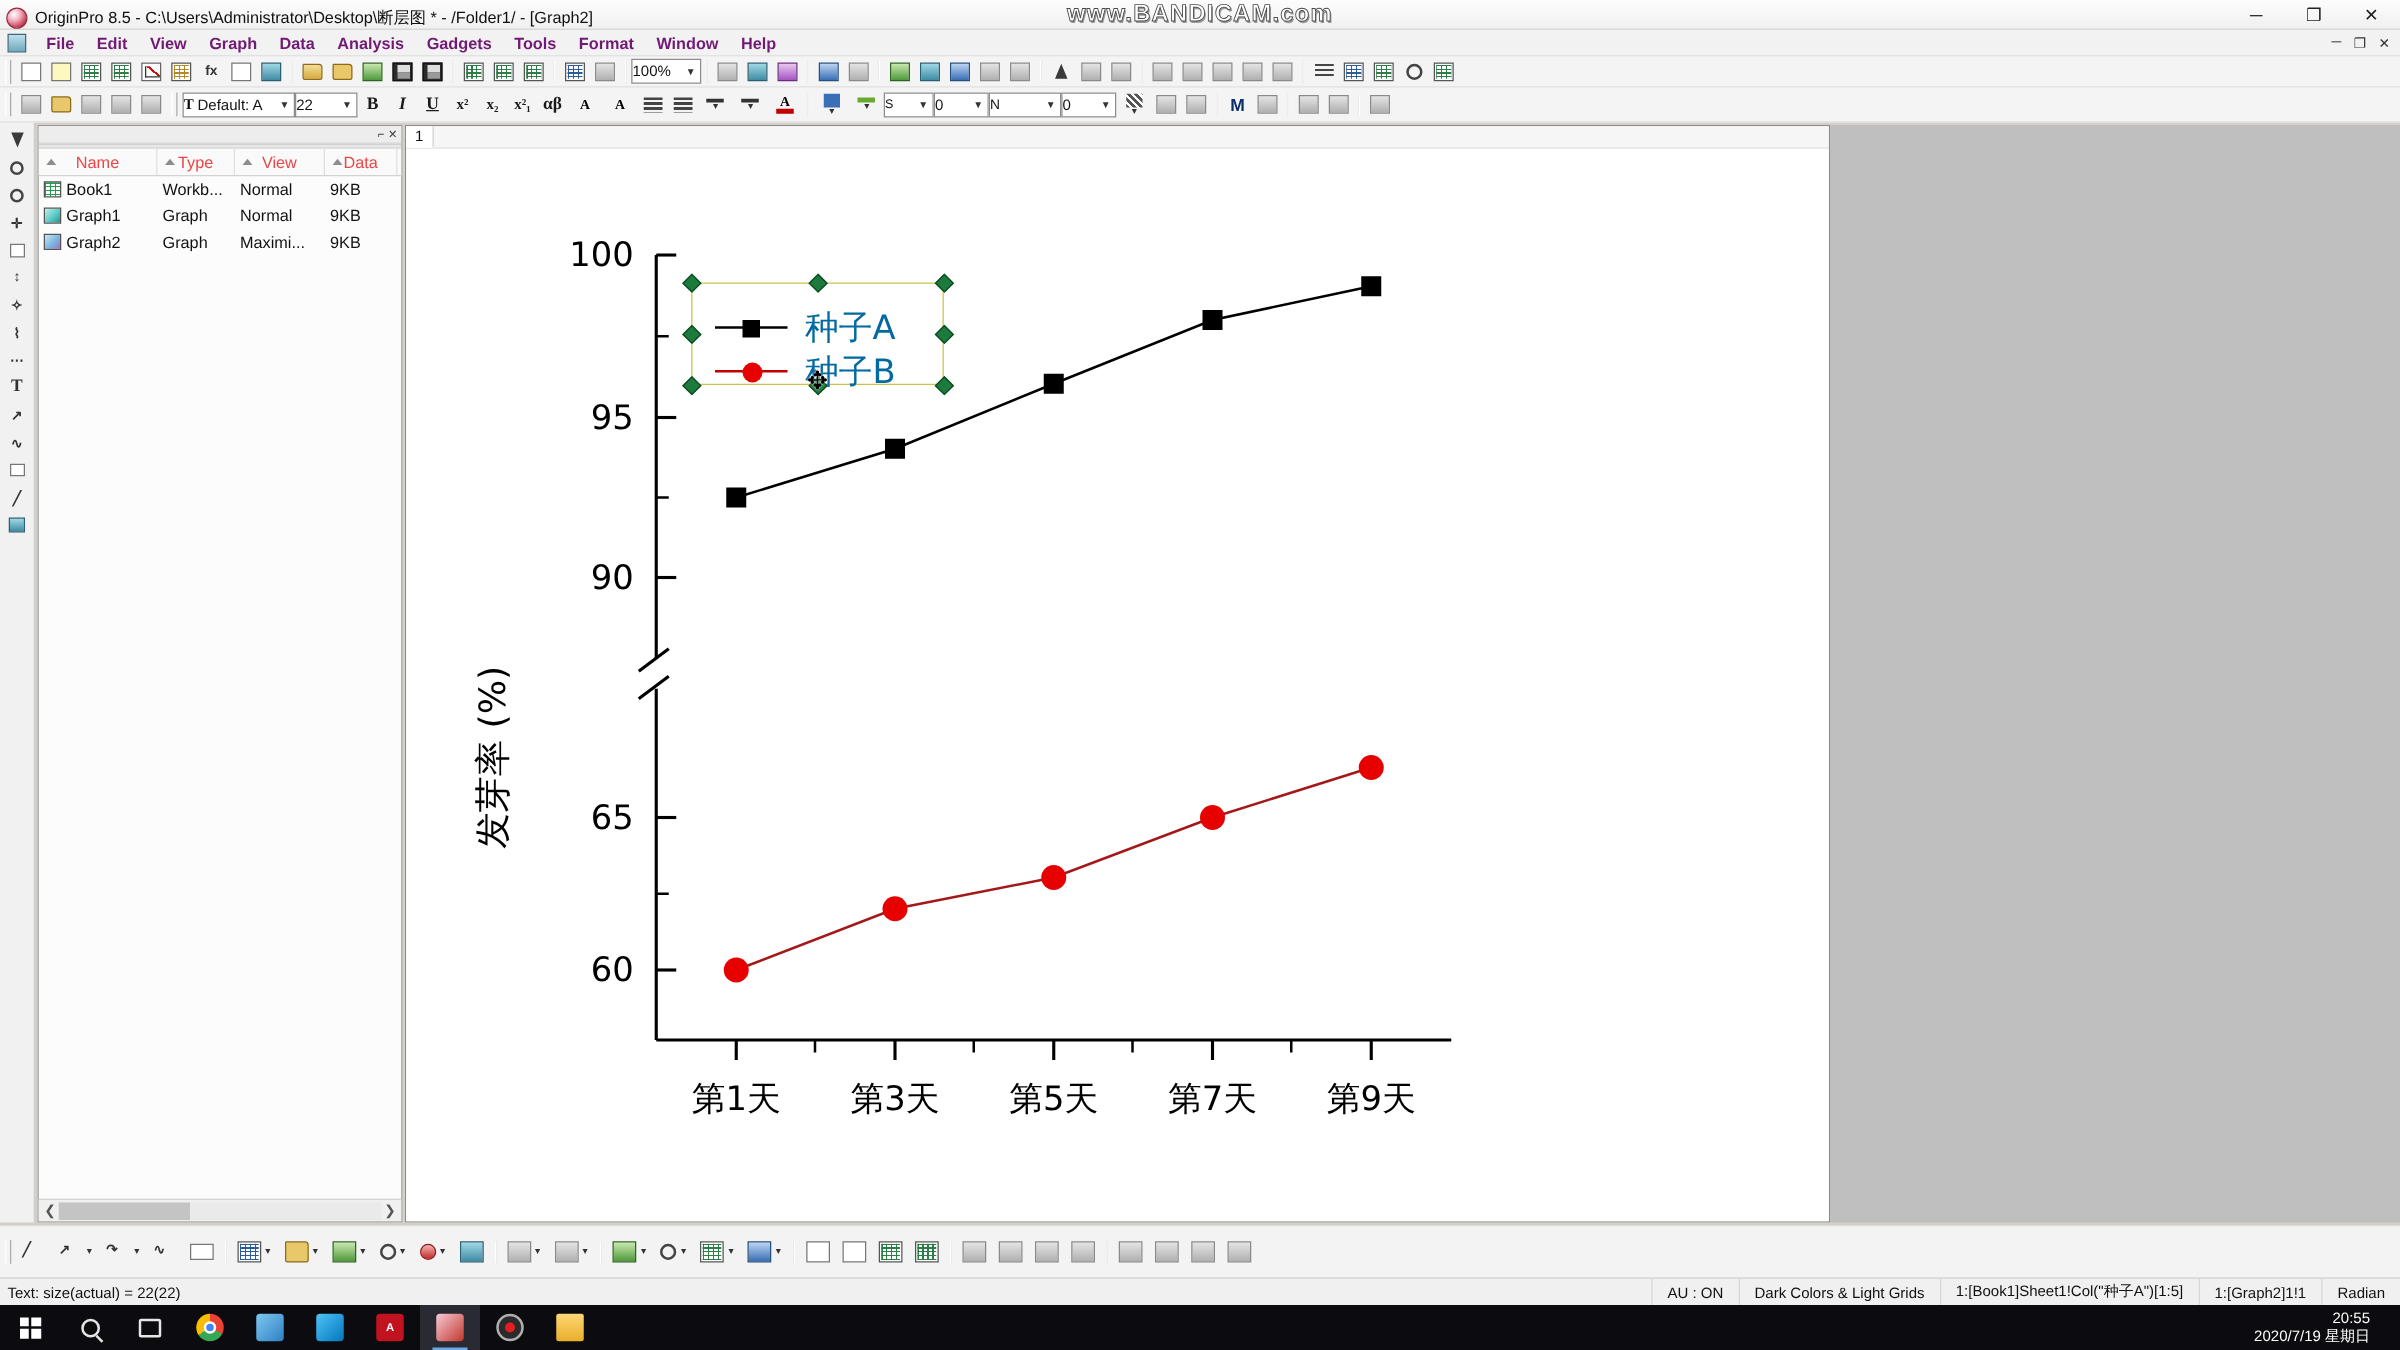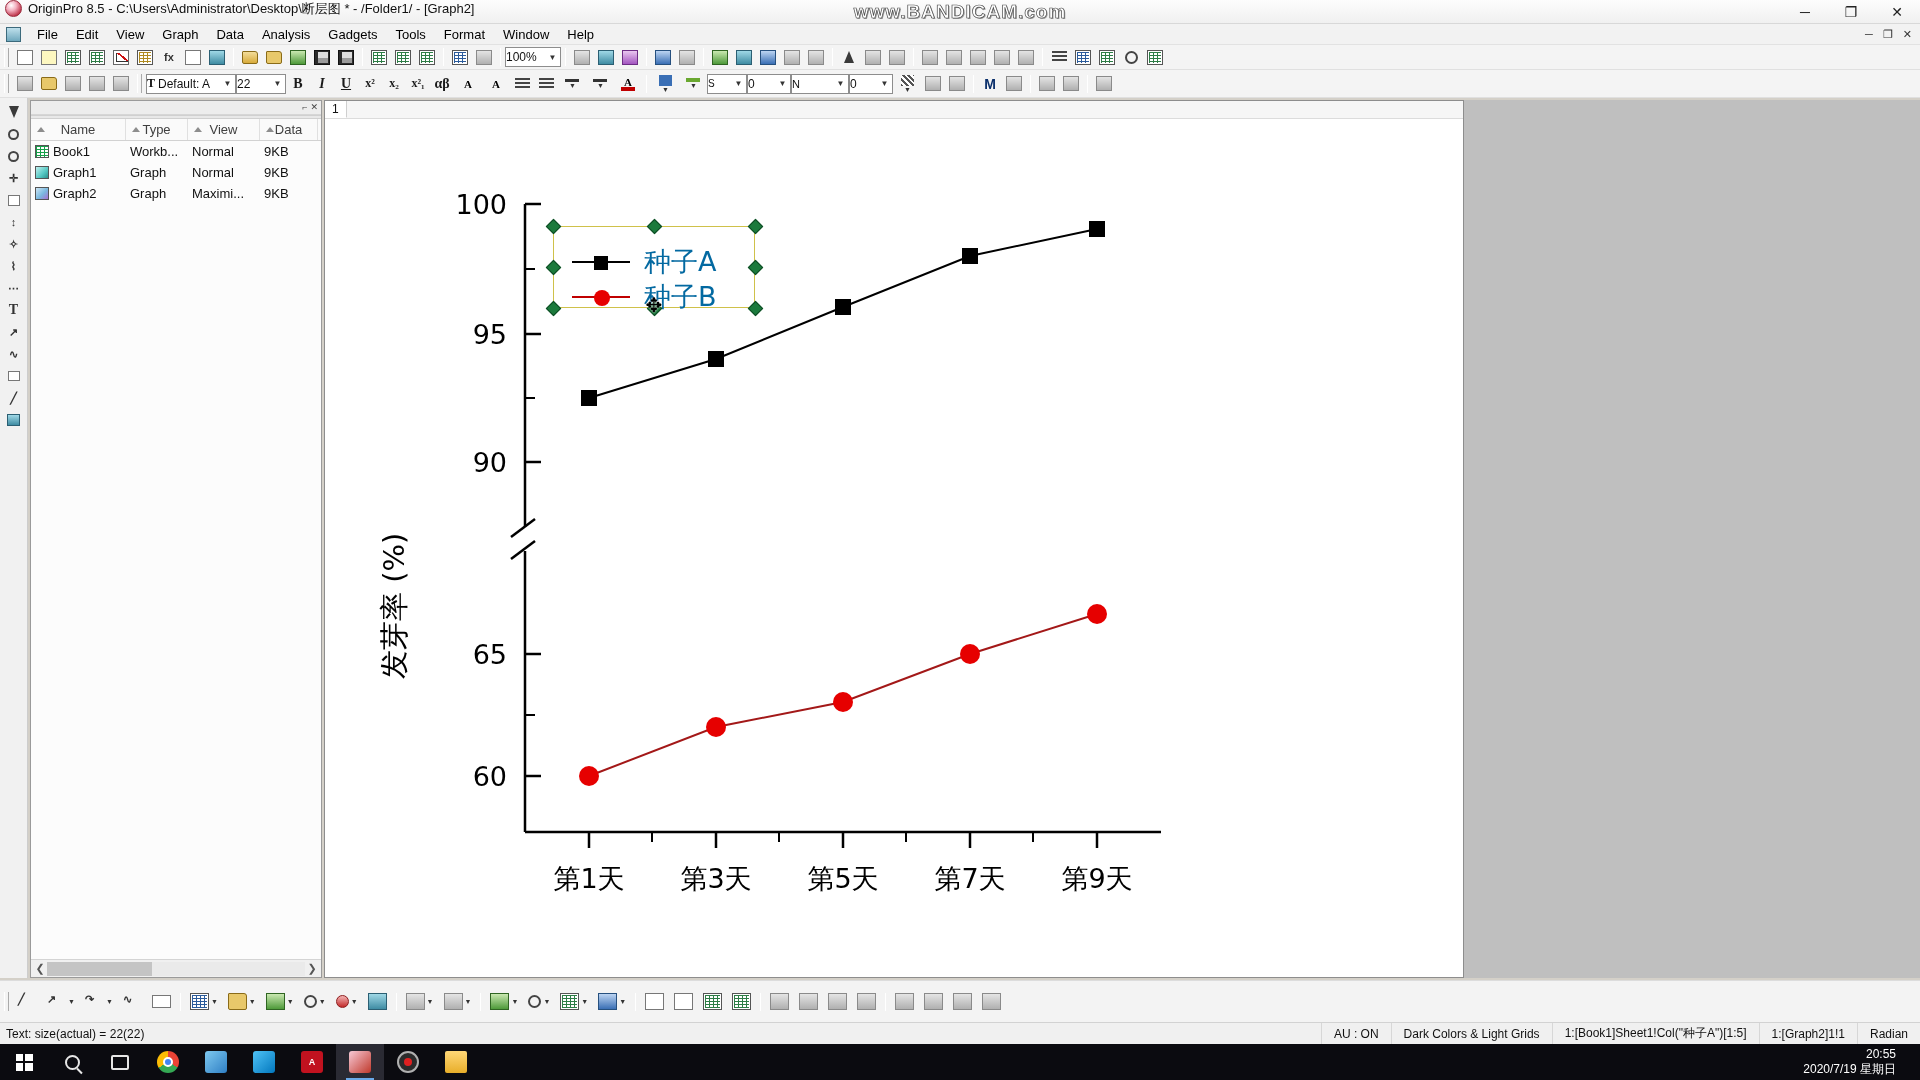--- a/index.html
+++ b/index.html
@@ -10,21 +10,21 @@
     font-family: "Liberation Sans", sans-serif;
     background: #d4d0c8;
   }
   .app { position: relative; width: 1920px; height: 1080px; }
 
   
   .titlebar {
     position: absolute; top: 0; left: 0; width: 1920px; height: 24px;
     background: linear-gradient(#fdfdfd, #f0f0f0);
     border-bottom: 1px solid #d8d8d8;
-    display: flex; align-items: flex-start;
+    display: flex; align-items: flex-end;
   }
   .title-icon {
     width: 17px; height: 17px; margin: 0 6px 0 5px;
     border-radius: 50%;
     background: radial-gradient(circle at 35% 30%, #fff 0%, #f3b0c0 35%, #c0394f 75%, #8f1f33 100%);
     border: 1px solid #9a2a3c; flex: none;
   }
   .title-text {
     font-size: 13px; color: #101010; white-space: nowrap;
     font-family: "Liberation Sans", sans-serif;
@@ -48,21 +48,21 @@
     position: absolute; top: 24px; left: 0; width: 1920px; height: 21px;
     background: #f2f2f2; border-bottom: 1px solid #e2e2e2;
     display: flex; align-items: center;
   }
   .menu-sysicon {
     width: 15px; height: 15px; margin: 0 7px 0 6px; flex: none;
     background: linear-gradient(#bfe0ec, #6fa8bd);
     border: 1px solid #3c6a7c;
   }
   .menu-item {
-    font-size: 13px; color: #000000; padding: 2px 9px; white-space: nowrap;
+    font-size: 13px; color: #701a75; padding: 2px 9px; white-space: nowrap; font-weight: bold;
   }
   .menubar-right { position: absolute; right: 4px; display: flex; gap: 2px; }
   .mini-btn { font-size: 11px; color: #333; padding: 0 4px; }
 
   
   .toolbar {
     position: absolute; left: 0; width: 1920px;
     background: #f4f4f4;
     display: flex; align-items: center;
     border-bottom: 1px solid #e0e0e0;
@@ -185,21 +185,21 @@
   }
   .tfolder { width: 17px; height: 14px; background: #f0dd9c; border: 1px solid #9a7c22;
              border-radius: 1px 3px 2px 2px; flex: none; }
 
   .ex-splitter { height: 4px; background: #e8e8e8; border-top: 1px solid #d0d0d0; border-bottom: 1px solid #d0d0d0; }
 
   .ex-list { flex: 1; display: flex; flex-direction: column; }
   .lst-head { display: flex; height: 22px; background: #fafafa; border-bottom: 1px solid #d2d2d2; }
   .lst-col {
     display: flex; align-items: center; justify-content: center; gap: 14px;
-    font-size: 13px; color: #404040; border-right: 1px solid #e0e0e0; position: relative;
+    font-size: 13px; color: #ef4444; border-right: 1px solid #e0e0e0; position: relative;
   }
   .col-name { width: 95px; }
   .col-type { width: 62px; }
   .col-view { width: 72px; }
   .col-size { width: 58px; }
   .sort-caret {
     width: 0; height: 0; border-left: 4px solid transparent; border-right: 4px solid transparent;
     border-bottom: 5px solid #8d8d8d; position: absolute; left: 6px; top: 8px;
   }
   .lst-row { display: flex; height: 21px; align-items: center; font-size: 13px; color: #111; }

